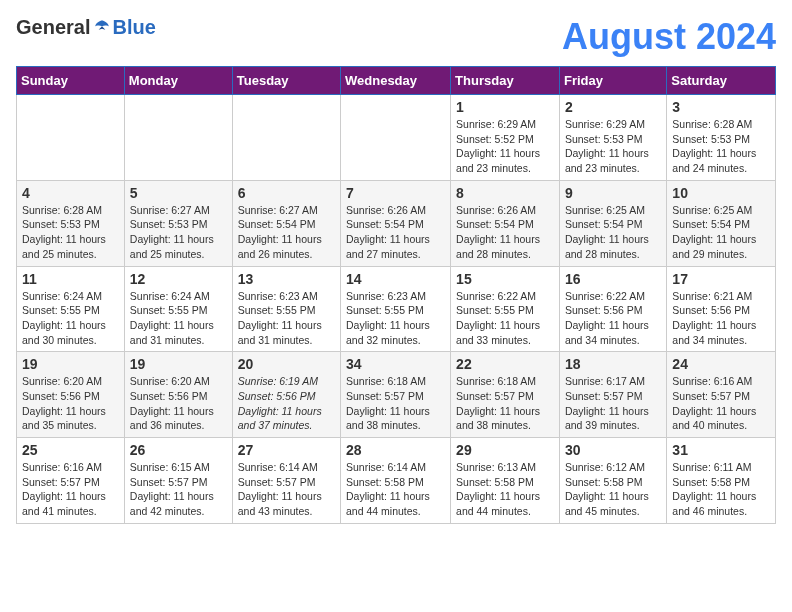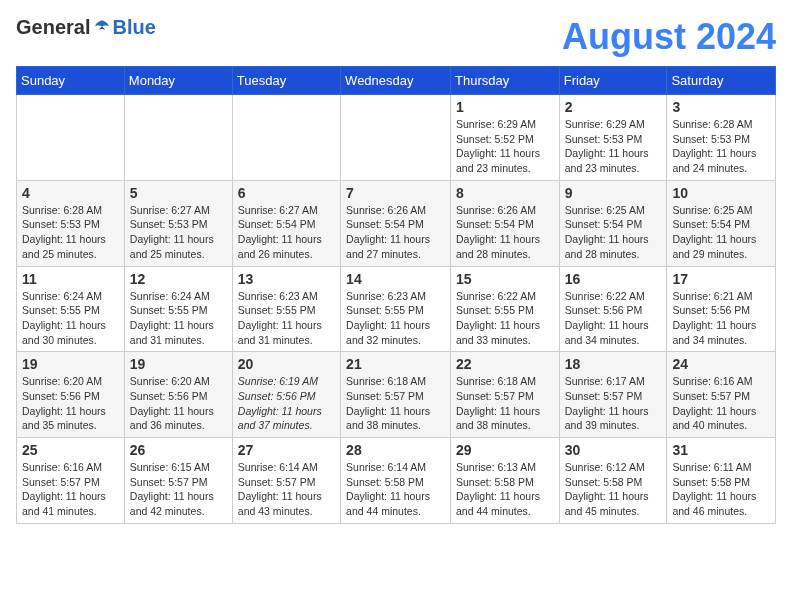--- a/index.html
+++ b/index.html
@@ -51,26 +51,26 @@
     .location {
       font-size: 16px;
       color: #333;
     }
     .calendar {
       width: 100%;
       border-collapse: collapse;
       font-size: 11px;
     }
     .calendar thead tr th {
-      background-color: #1d4ed8;
+      background-color: #701a75;
       color: #fff;
       padding: 6px 4px;
       text-align: left;
       font-size: 13px;
-      font-weight: normal;
+      font-weight: bold;
       border: 1px solid #2a6bbf;
     }
     .calendar tbody tr td {
       vertical-align: top;
       border: 1px solid #ccc;
       padding: 4px 5px;
       width: 113px;
       min-height: 80px;
       background: #fff;
     }
@@ -252,21 +252,21 @@
 Sunset: 5:56 PM
 Daylight: 11 hours and 36 minutes.</div>
         </td>
         <td>
           <div class="day-number">20</div>
           <div class="day-info" style="white-space: pre-wrap; font-style: italic;">Sunrise: 6:19 AM
 Sunset: 5:56 PM
 Daylight: 11 hours and 37 minutes.</div>
         </td>
         <td>
-          <div class="day-number">21</div>
+          <div class="day-number">34</div>
           <div class="day-info" style="white-space: pre-wrap;">Sunrise: 6:18 AM
 Sunset: 5:57 PM
 Daylight: 11 hours and 38 minutes.</div>
         </td>
         <td>
           <div class="day-number">22</div>
           <div class="day-info" style="white-space: pre-wrap;">Sunrise: 6:18 AM
 Sunset: 5:57 PM
 Daylight: 11 hours and 38 minutes.</div>
         </td>

